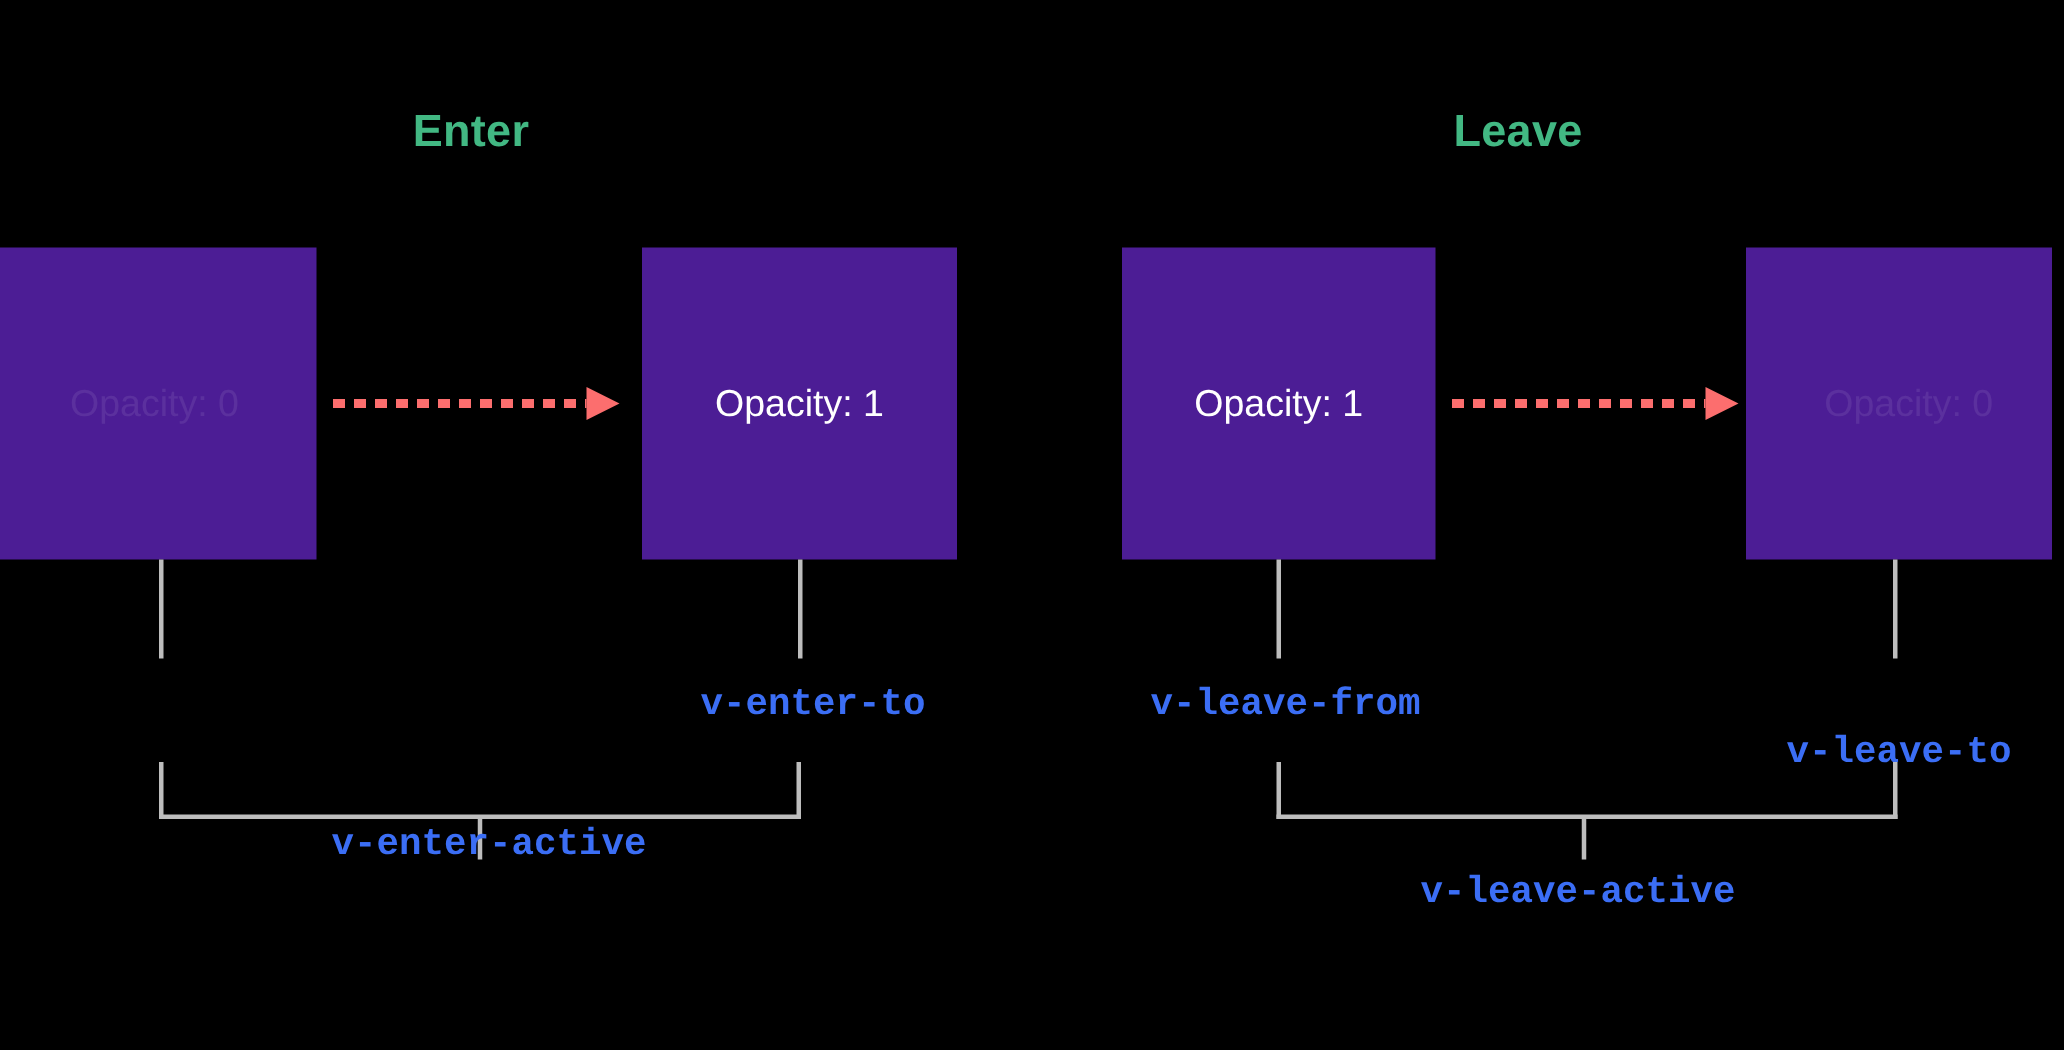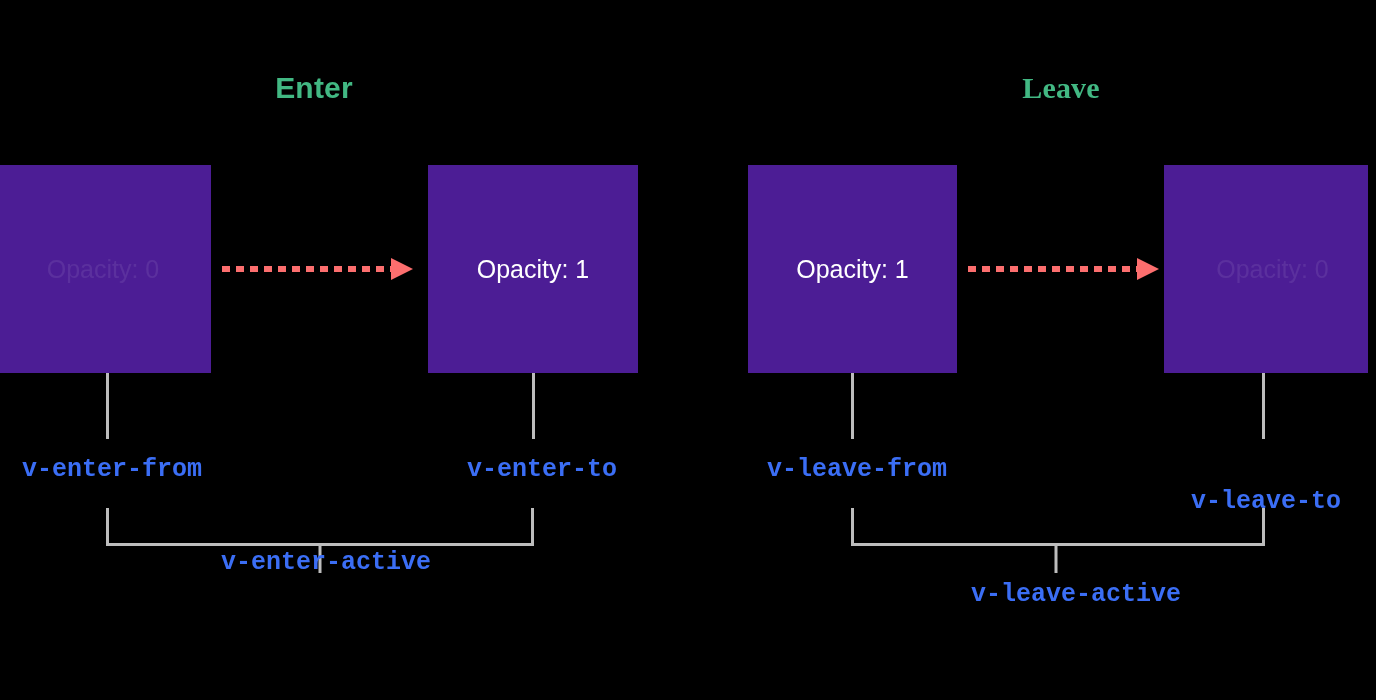--- a/index.html
+++ b/index.html
@@ -101,21 +101,21 @@
     transform: translateX(-50%);
   }
 </style>
 </head>
 <body>
 
 <div id="stage">
 
   <div class="phase-title" style="left:314px; top:71px;">Enter</div>
 
-  <div class="phase-title" style="left:1061px; top:71px;font-family:Liberation Serif, serif;">Leave</div>
+  <div class="phase-title" style="left:1012px; top:71px;">Leave</div>
 
   <div class="state-box" style="left:-5px; top:165px; width:216px; height:208px;">
     <span class="state-box-label faded">Opacity: 0</span>
   </div>
 
   <div class="arrow" style="left:221px; top:258px; width:193px; height:22px;">
     <svg width="193" height="22" viewBox="0 0 193 22" aria-hidden="true">
       <line x1="1" y1="11" x2="170" y2="11" stroke="#fc6e6e" stroke-width="6" stroke-dasharray="8 6" stroke-linecap="butt"></line>
       <polygon points="170,0 192,11 170,22" fill="#fc6e6e"></polygon>
     </svg>
@@ -138,21 +138,20 @@
 
   <div class="state-box" style="left:1164px; top:165px; width:217px; height:208px;">
     <span class="state-box-label faded">Opacity: 0</span>
   </div>
 
   <div class="stem" style="left:106px;  top:373px; height:66px;"></div>
   <div class="stem" style="left:532px;  top:373px; height:66px;"></div>
   <div class="stem" style="left:851px;  top:373px; height:66px;"></div>
   <div class="stem" style="left:1262px; top:373px; height:66px;"></div>
 
-  <div class="class-label" style="left:112px; top:457px;">v-enter-from</div>
 
   <div class="class-label" style="left:542px; top:457px;">v-enter-to</div>
 
   <div class="class-label" style="left:857px; top:457px;">v-leave-from</div>
 
   <div class="class-label" style="left:1266px; top:457px;margin-top:32px;">v-leave-to</div>
 
   <div class="bracket" style="left:106px; top:508px; width:428px; height:38px;">
     <div class="bracket-tick left" style="height:38px;"></div>
     <div class="bracket-tick right" style="height:38px;"></div>
@@ -160,15 +159,15 @@
   </div>
   <div class="bracket-drop" style="left:320px; top:546px; height:27px;"></div>
   <div class="class-label" style="left:326px; top:550px;">v-enter-active</div>
 
   <div class="bracket" style="left:851px; top:508px; width:414px; height:38px;">
     <div class="bracket-tick left" style="height:38px;"></div>
     <div class="bracket-tick right" style="height:38px;"></div>
     <div class="bracket-bar"></div>
   </div>
   <div class="bracket-drop" style="left:1056px; top:546px; height:27px;"></div>
-  <div class="class-label" style="left:1052px; top:582px;margin-left:24px;">v-leave-active</div>
+  <div class="class-label" style="left:1052px; top:582px;">v-leave-active</div>
 
 </div>
 
 </body></html>

